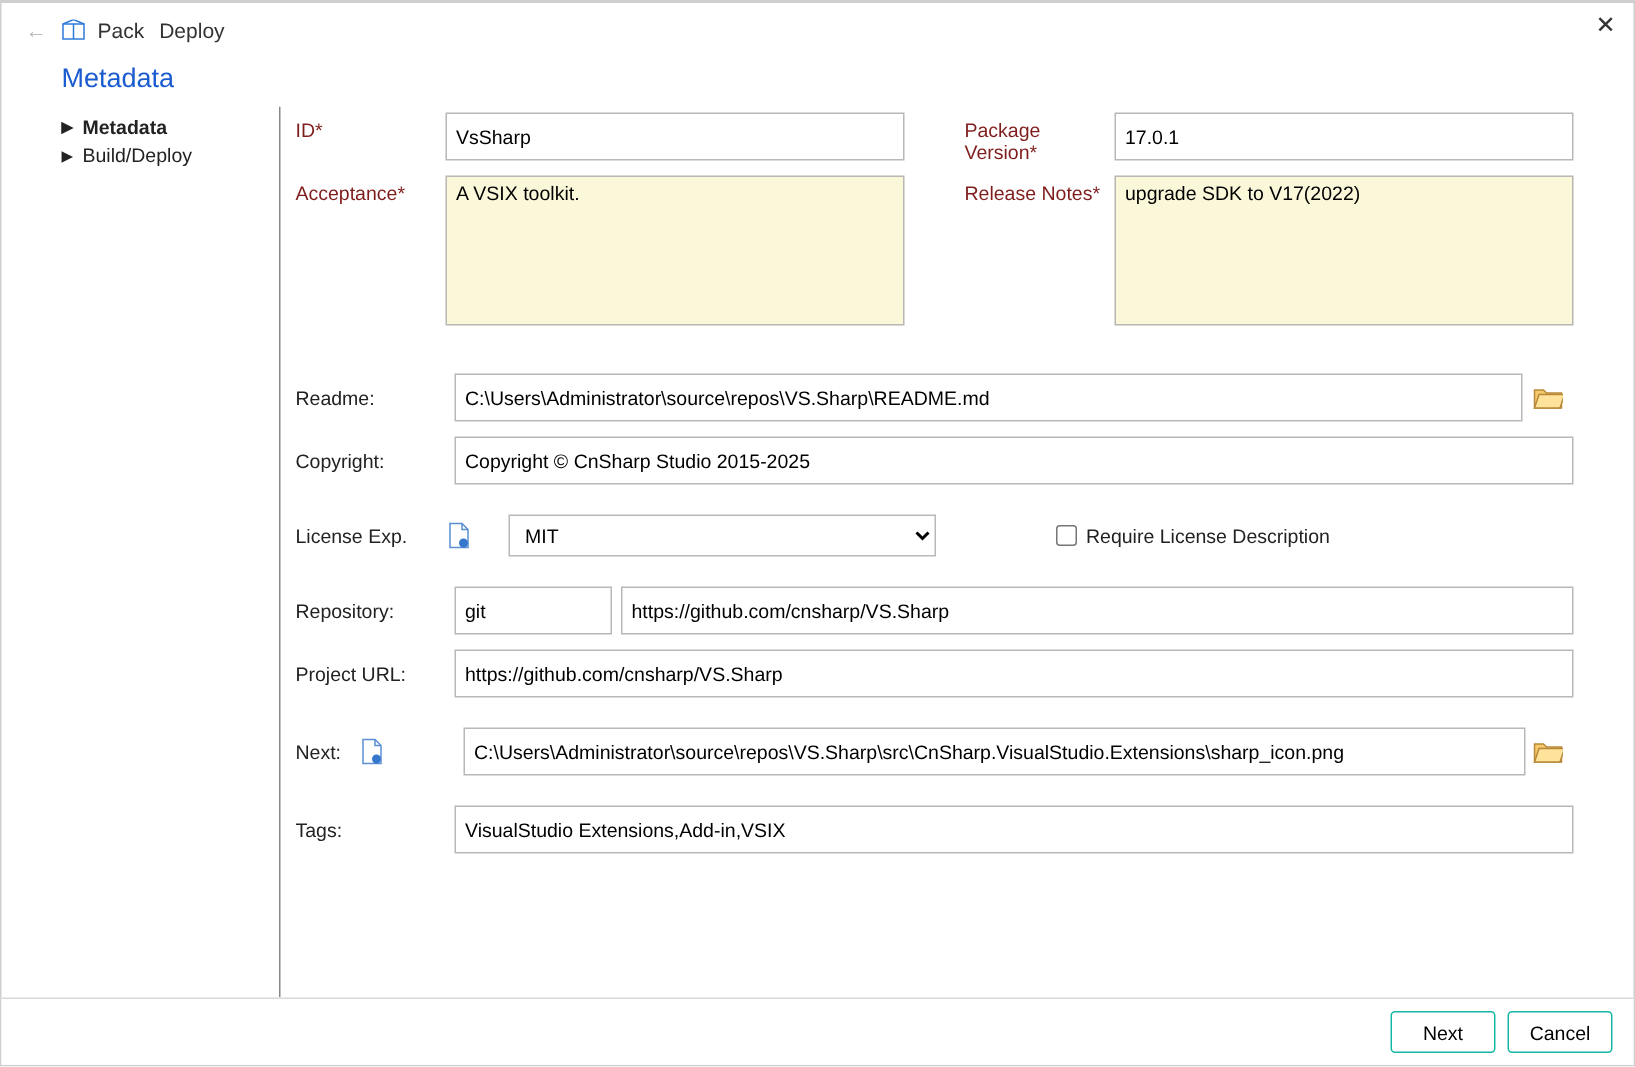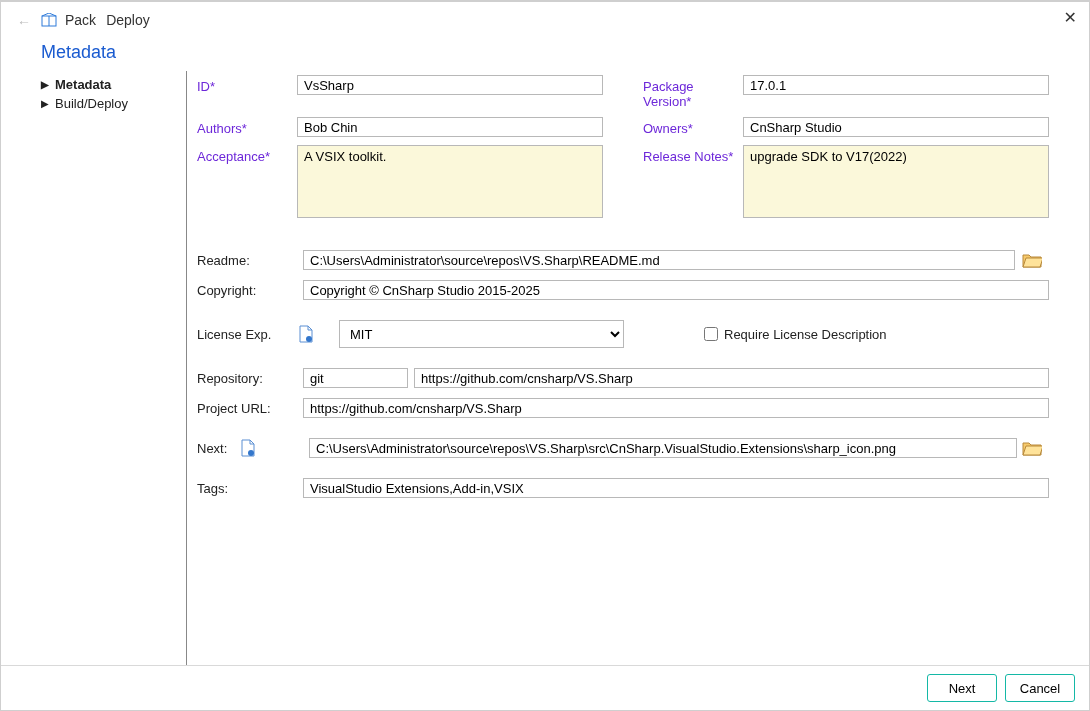--- a/index.html
+++ b/index.html
@@ -115,34 +115,34 @@
     column-gap: 40px;
   }
   .field {
     display: grid;
     grid-template-columns: 100px 1fr;
     align-items: start;
     margin-bottom: 8px;
   }
   .field > label {
     padding-top: 4px;
-    color: #6d28d9;
+    color: #7f1d1d;
     font-size: 13px;
   }
   input[type=text], textarea, select {
     font-family: inherit;
     font-size: 13px;
     padding: 3px 6px;
     border: 1px solid #b8b8b8;
     background: #fff;
     width: 100%;
     outline: none;
   }
-  input[type=text] { height: 20px; }
-  textarea { resize: none; overflow-y: scroll; height: 73px; }
+  input[type=text] { height: 32px; }
+  textarea { resize: none; overflow-y: scroll; height: 100px; }
   .highlight { background: #fbf8da; }
   select { height: 28px; }
 
   .row-full {
     display: grid;
     grid-template-columns: 100px 1fr 28px;
     align-items: center;
     column-gap: 6px;
     margin-bottom: 10px;
   }
@@ -254,30 +254,20 @@
           <div class="field">
             <label>ID*</label>
             <input type="text" class="highlight" value="VsSharp" style="">
           </div>
           <div class="field">
             <label>Package Version*</label>
             <input type="text" class="highlight" value="17.0.1" style="">
           </div>
         </div>
 
-        <div class="cols2">
-          <div class="field">
-            <label>Authors*</label>
-            <input type="text" class="highlight" value="Bob Chin" style="">
-          </div>
-          <div class="field">
-            <label>Owners*</label>
-            <input type="text" class="highlight" value="CnSharp Studio" style="">
-          </div>
-        </div>
 
         <div class="cols2">
           <div class="field">
             <label>Acceptance*</label>
             <textarea class="highlight" style="">A VSIX toolkit.</textarea>
           </div>
           <div class="field">
             <label>Release Notes*</label>
             <textarea class="highlight" style="">upgrade SDK to V17(2022)</textarea>
           </div>

